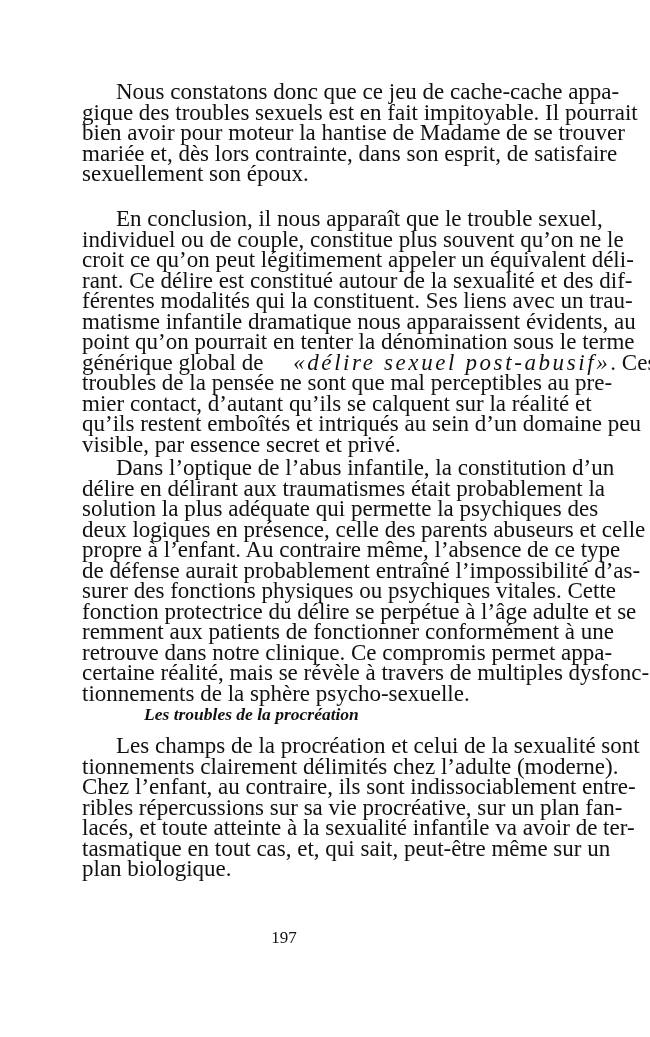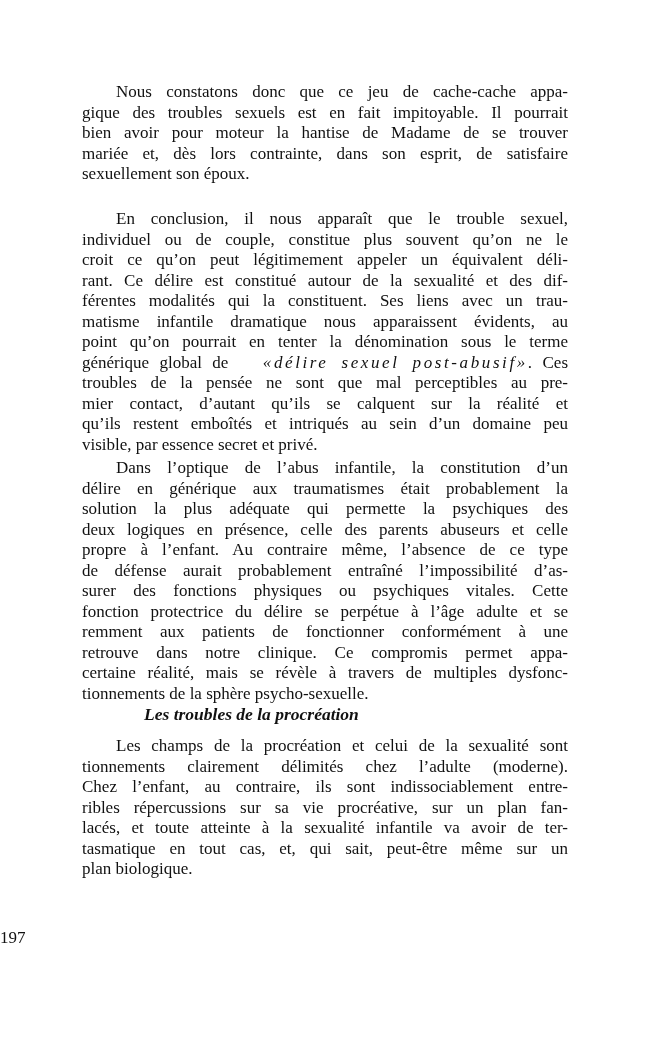--- a/index.html
+++ b/index.html
@@ -18,21 +18,21 @@
     .page {
       position: absolute;
       left: 82px;
       top: 0;
       width: 486px;
     }
     .para {
       position: absolute;
       left: 0;
       width: 486px;
-      font-size: 17px;
+      font-size: 23px;
       line-height: 20.5px;
       text-align: justify;
     }
     .line {
       display: block;
       text-align: justify;
       text-align-last: justify;
       white-space: nowrap;
       height: 20.5px;
     }
@@ -54,21 +54,21 @@
       font-size: 17.5px;
       font-weight: bold;
       font-style: italic;
       white-space: nowrap;
     }
     .page-number {
       position: absolute;
       left: 0;
       width: 568px;
       top: 928px;
-      text-align: left;
+      text-align: center;
       font-size: 17px;
     }
   </style>
 </head>
 <body>
 
 <div class="page">
 
   <div class="para" style="top:82px;">
     <span class="line indent">Nous constatons donc que ce jeu de cache-cache appa-</span>
@@ -88,21 +88,21 @@
     <span class="line">point qu’on pourrait en tenter la dénomination sous le terme</span>
     <span class="line"><span>générique global de </span><span class="spaced-italic">«délire sexuel post-abusif»</span><span>. Ces</span></span>
     <span class="line">troubles de la pensée ne sont que mal perceptibles au pre-</span>
     <span class="line">mier contact, d’autant qu’ils se calquent sur la réalité et</span>
     <span class="line">qu’ils restent emboîtés et intriqués au sein d’un domaine peu</span>
     <span class="line last">visible, par essence secret et privé.</span>
   </div>
 
   <div class="para" style="top:458px;">
     <span class="line indent">Dans l’optique de l’abus infantile, la constitution d’un</span>
-    <span class="line">délire en générique aux traumatismes était probablement la</span>
+    <span class="line">délire en délirant aux traumatismes était probablement la</span>
     <span class="line">solution la plus adéquate qui permette la psychiques des</span>
     <span class="line">deux logiques en présence, celle des parents abuseurs et celle</span>
     <span class="line">propre à l’enfant. Au contraire même, l’absence de ce type</span>
     <span class="line">de défense aurait probablement entraîné l’impossibilité d’as-</span>
     <span class="line">surer des fonctions physiques ou psychiques vitales. Cette</span>
     <span class="line">fonction protectrice du délire se perpétue à l’âge adulte et se</span>
     <span class="line">remment aux patients de fonctionner conformément à une</span>
     <span class="line">retrouve dans notre clinique. Ce compromis permet appa-</span>
     <span class="line">certaine réalité, mais se révèle à travers de multiples dysfonc-</span>
     <span class="line last">tionnements de la sphère psycho-sexuelle.</span>

